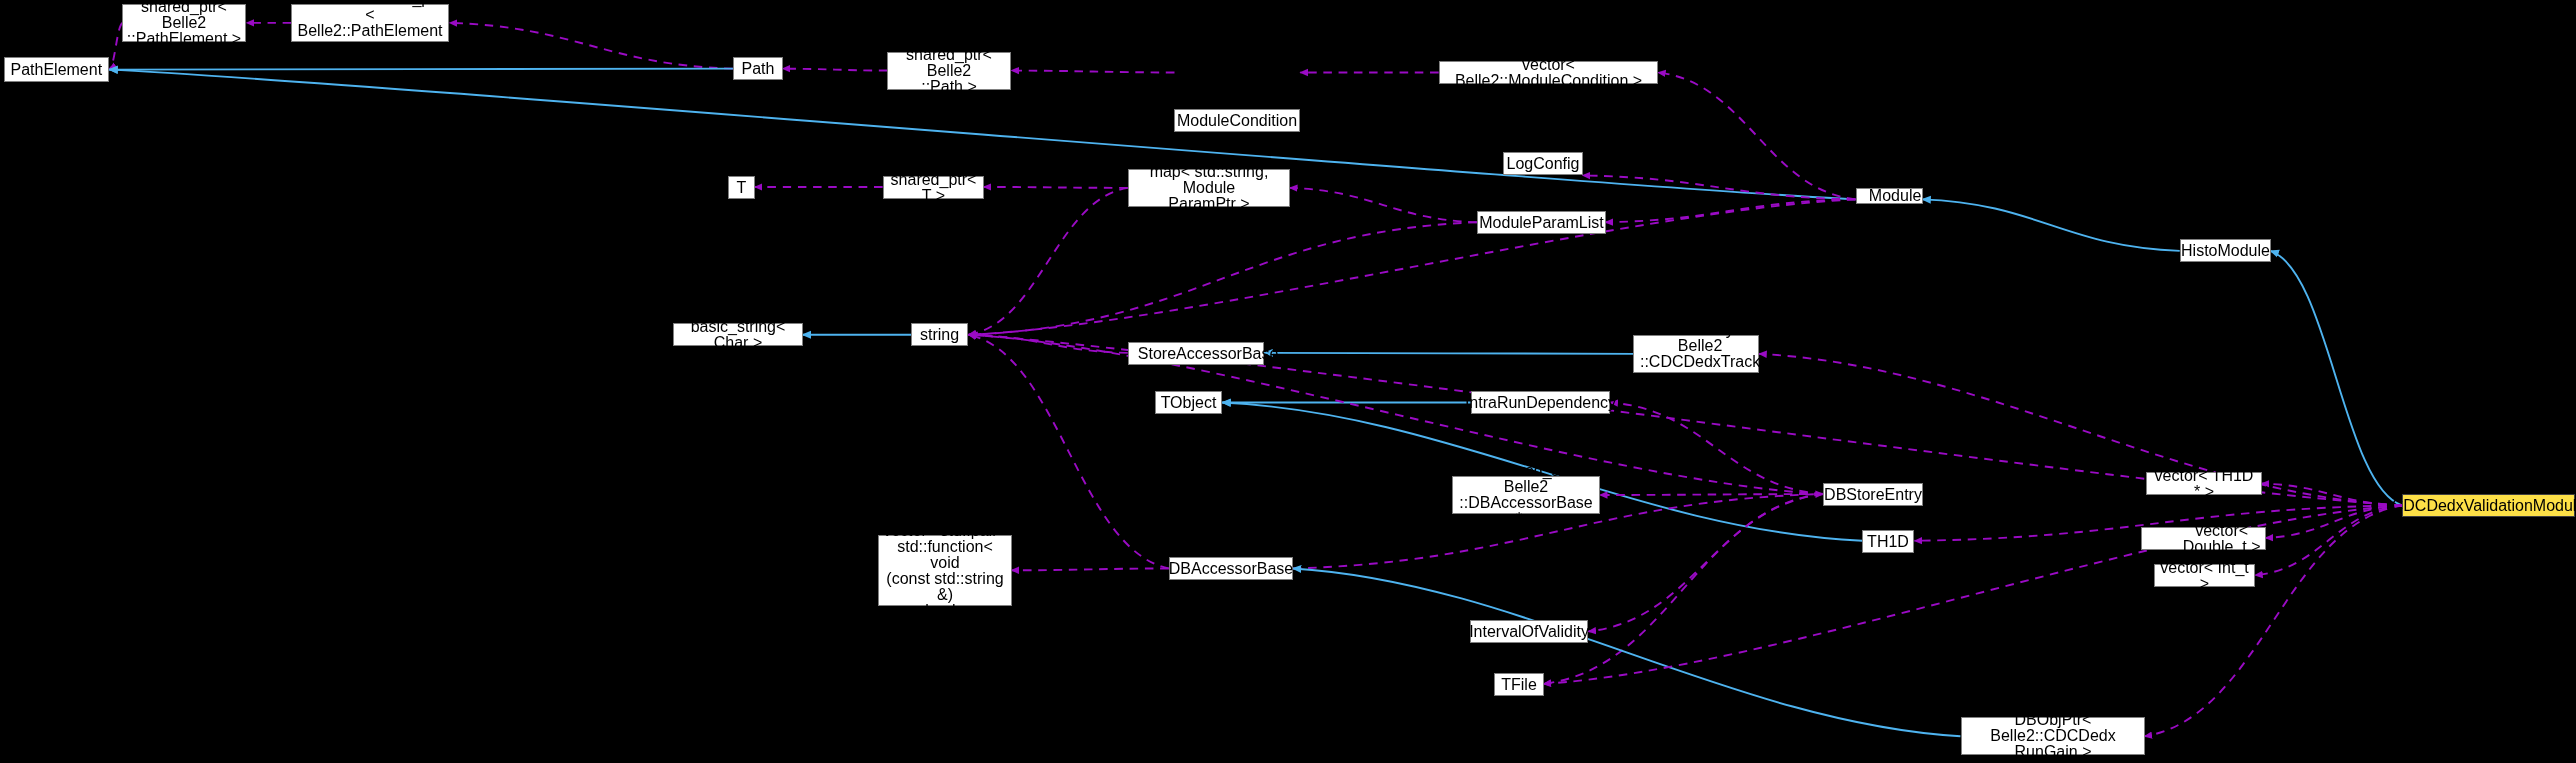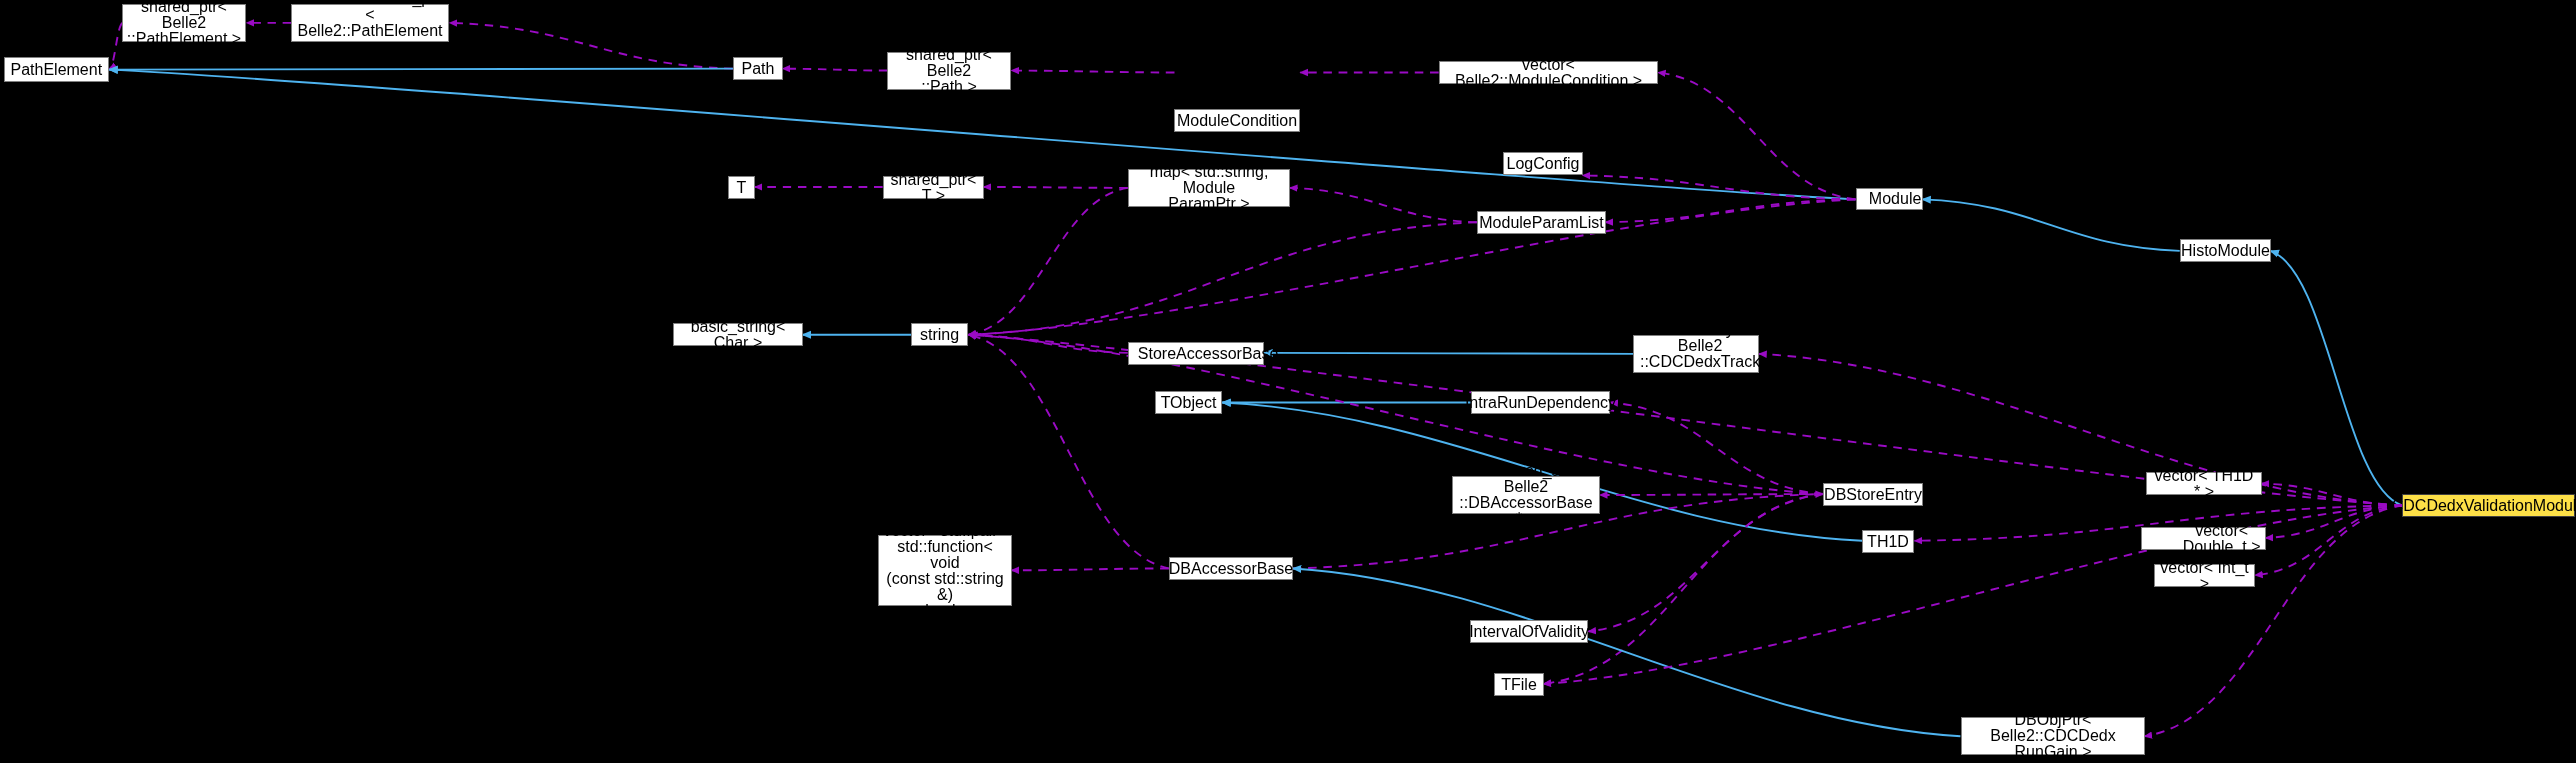--- a/index.html
+++ b/index.html
@@ -107,21 +107,21 @@
       <div class="node" style="left: 3.8px; top: 57px; width: 105px; height: 25px;">PathElement</div>
       <div class="node" style="left: 122px; top: 3.8px; width: 124px; height: 38px;">shared_ptr&lt; Belle2
 ::PathElement &gt;</div>
       <div class="node" style="left: 291px; top: 3.8px; width: 158px; height: 38px;">list&lt; std::shared_ptr
 &lt; Belle2::PathElement &gt; &gt;</div>
       <div class="node" style="left: 733px; top: 57px; width: 50px; height: 23px;">Path</div>
       <div class="node" style="left: 887px; top: 52px; width: 124px; height: 38px;">shared_ptr&lt; Belle2
 ::Path &gt;</div>
       <div class="node" style="left: 1174px; top: 61px; width: 126px; height: 23px; margin-top: 48px;">ModuleCondition</div>
       <div class="node" style="left: 1439px; top: 61px; width: 219px; height: 23px;">vector&lt; Belle2::ModuleCondition &gt;</div>
-      <div class="node" style="left: 1856px; top: 188px; width: 67px; height: 22px; padding-left: 15px;">Module</div>
+      <div class="node" style="left: 1856px; top: 188px; width: 67px; height: 16px; padding-left: 15px;">Module</div>
       <div class="node" style="left: 2180px; top: 239px; width: 91px; height: 23px;">HistoModule</div>
       <div class="node" style="left: 728px; top: 176px; width: 27px; height: 23px;">T</div>
       <div class="node" style="left: 883px; top: 176px; width: 101px; height: 23px;">shared_ptr&lt; T &gt;</div>
       <div class="node" style="left: 1128px; top: 169px; width: 162px; height: 38px;">map&lt; std::string, Module
 ParamPtr &gt;</div>
       <div class="node" style="left: 1503px; top: 152px; width: 80px; height: 23px;">LogConfig</div>
       <div class="node" style="left: 1477px; top: 211px; width: 129px; height: 23px;">ModuleParamList</div>
       <div class="node" style="left: 673px; top: 323px; width: 130px; height: 23px;">basic_string&lt; Char &gt;</div>
       <div class="node" style="left: 911px; top: 323px; width: 57px; height: 23px;">string</div>
       <div class="node" style="left: 1128px; top: 342px; width: 136px; height: 23px; padding-left: 28px;">StoreAccessorBase</div>

